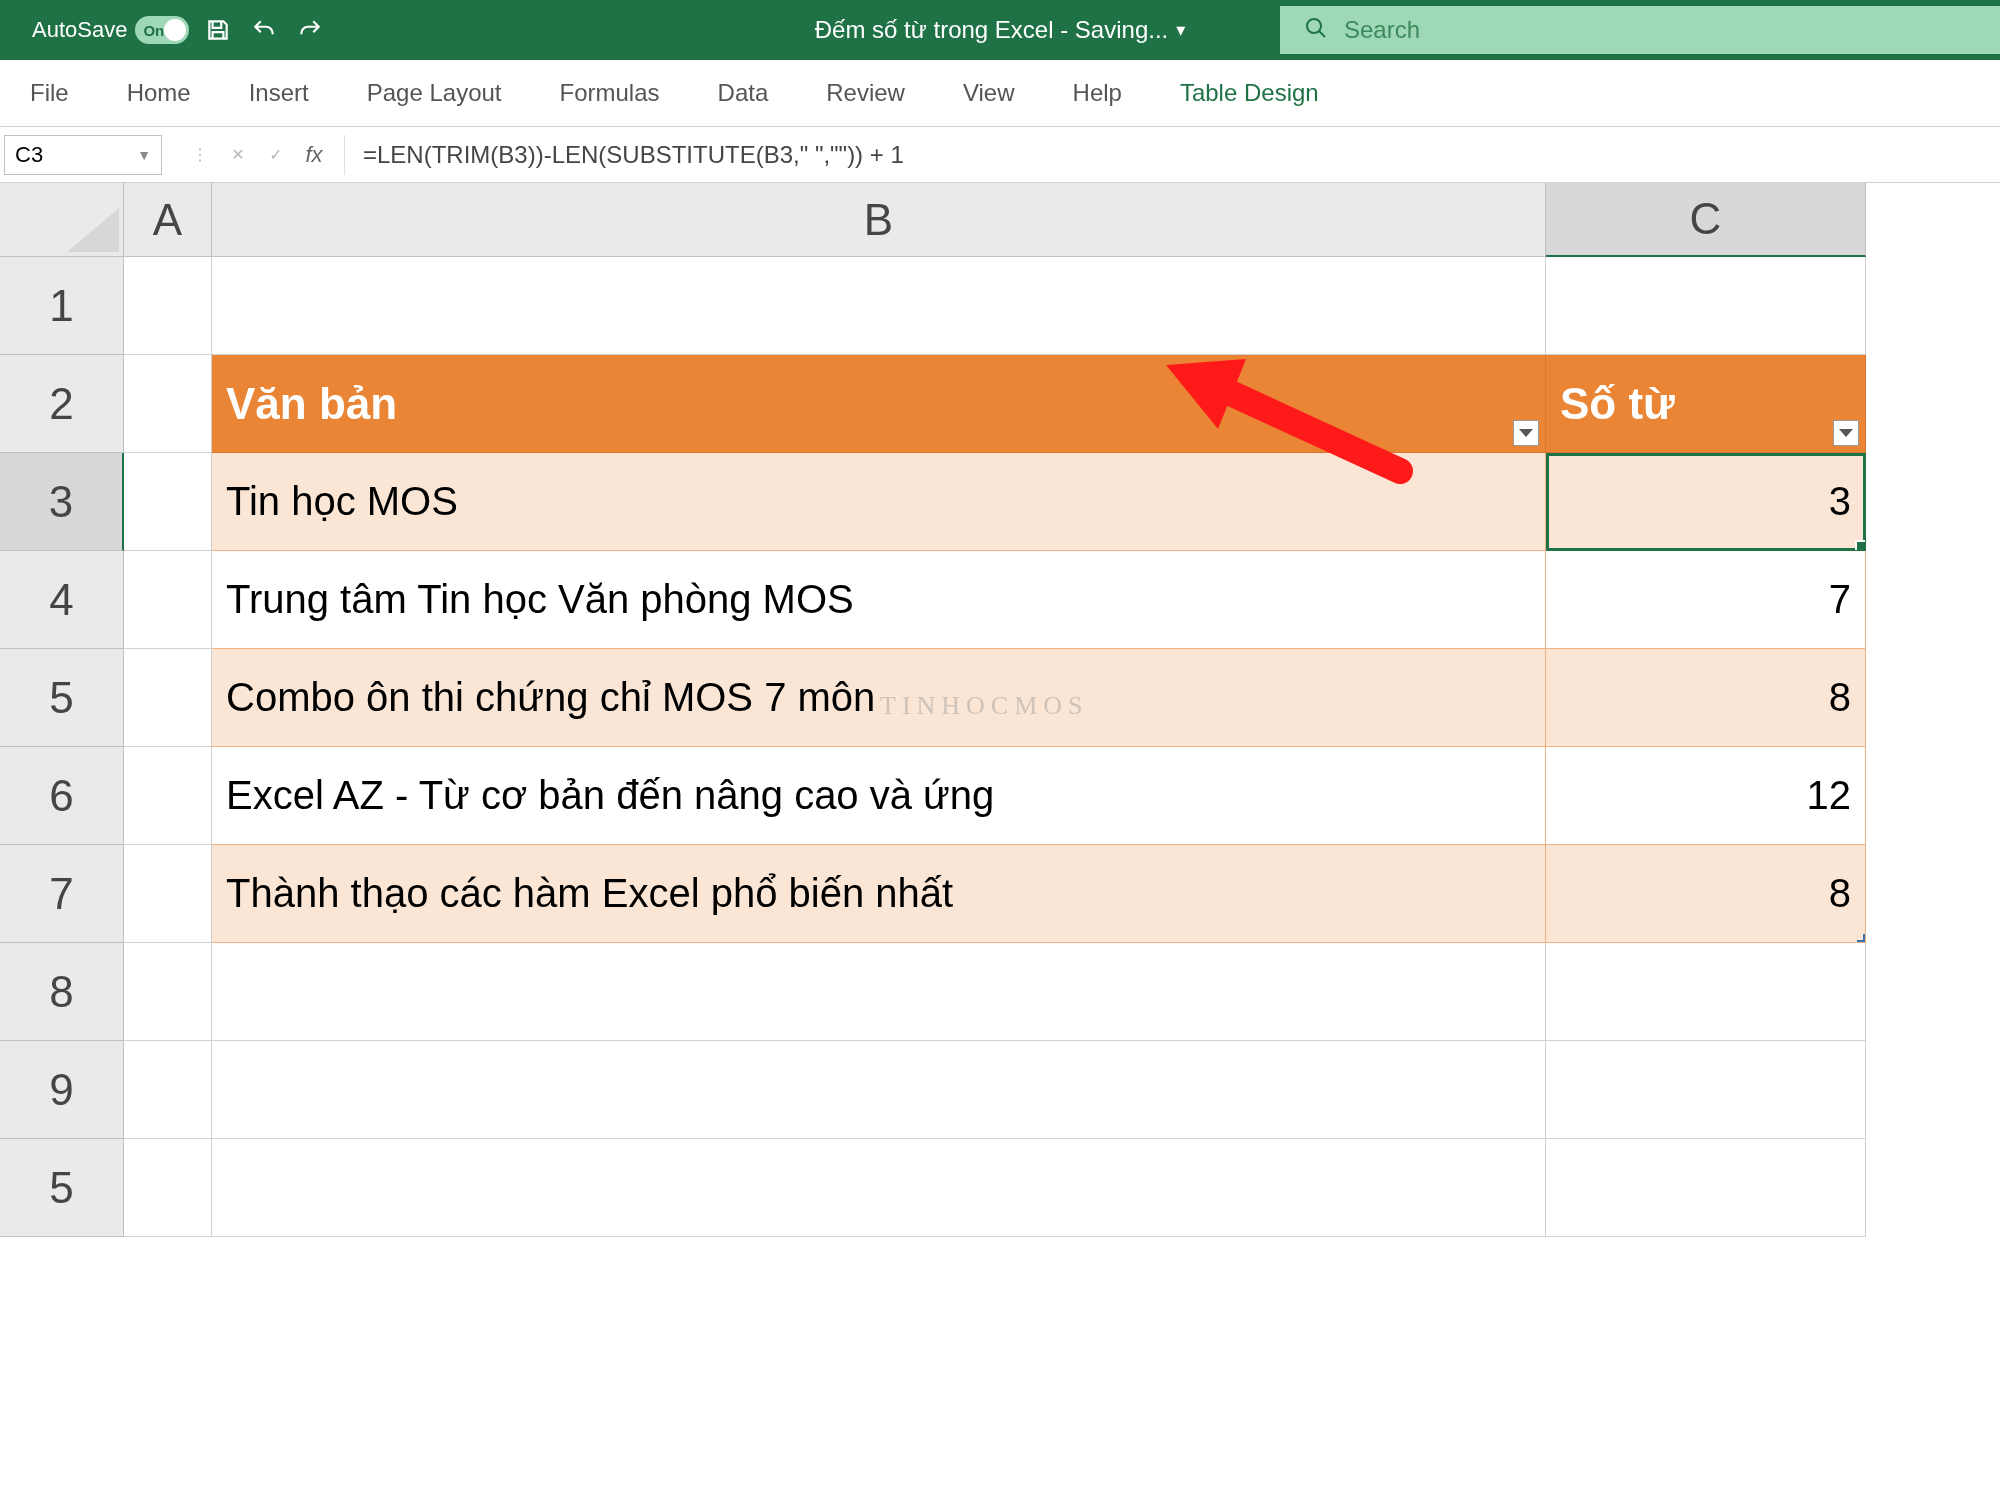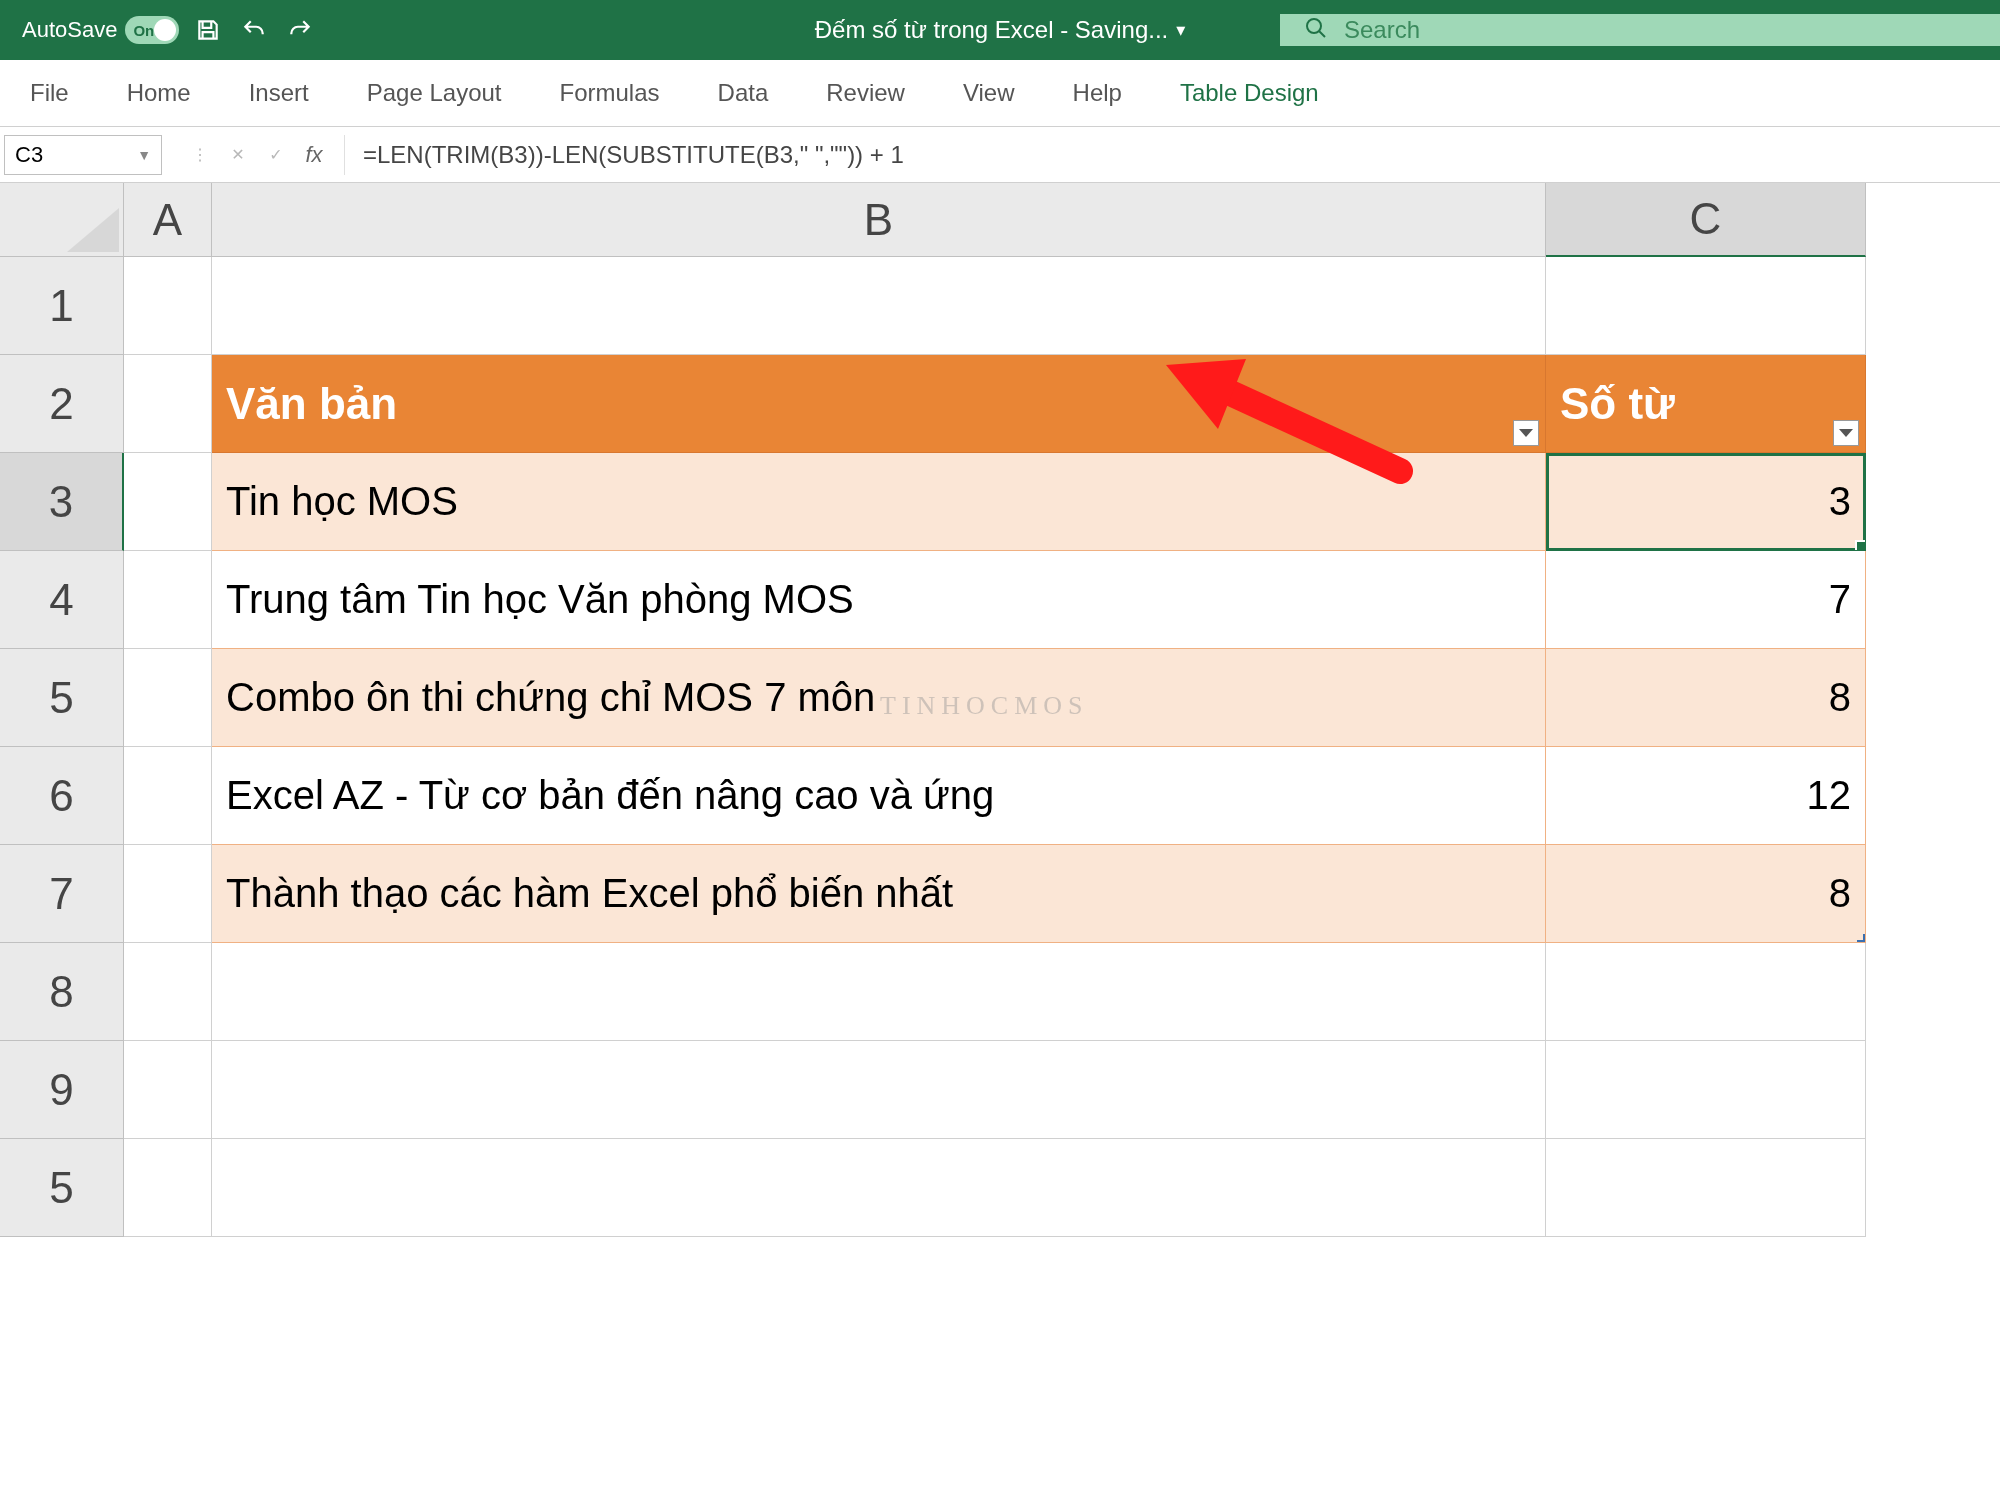--- a/index.html
+++ b/index.html
@@ -1,28 +1,28 @@
 <!DOCTYPE html>
 <html><head>
 <meta charset="utf-8">
 <style>
   * { box-sizing: border-box; margin: 0; padding: 0; }
   html, body { width: 2000px; height: 1500px; font-family: "Segoe UI", Arial, sans-serif; overflow: hidden; background:#fff; }
   
   .titlebar { height: 60px; background:#1f7246; display:flex; align-items:center; color:#fff; position:relative; }
-  .titlebar .left { display:flex; align-items:center; gap:12px; padding-left:22px; }
+  .titlebar .left { display:flex; align-items:center; gap:12px; padding-left:32px; }
   .autosave { font-size:22px; display:flex; align-items:center; gap:8px; }
   .toggle { width:54px; height:28px; background:#9fd8b7; border-radius:14px; position:relative; display:flex; align-items:center; }
   .toggle .lbl { position:absolute; left:8px; font-size:15px; color:#1f7246; font-weight:600; }
   .toggle .dot { position:absolute; right:3px; width:22px; height:22px; border-radius:50%; background:#fff; }
   .qat-icon { width:34px; height:34px; display:flex; align-items:center; justify-content:center; }
   .qat-icon svg { stroke:#fff; fill:none; stroke-width:2; }
   .doc-title { position:absolute; left:50%; transform:translateX(-50%); font-size:24px; display:flex; align-items:center; gap:8px; }
   .doc-title .chev { font-size:18px; }
-  .searchbox { margin-left:auto; margin-right:0; height:32px; background:#9fd8b7; flex:0 0 720px; display:flex; align-items:center; padding:0 24px; gap:16px; color:#1f7246; }
+  .searchbox { margin-left:auto; margin-right:0; height:48px; background:#9fd8b7; flex:0 0 720px; display:flex; align-items:center; padding:0 24px; gap:16px; color:#1f7246; }
   .searchbox input { background:transparent; border:none; font-size:24px; color:#1f7246; outline:none; width:100%; }
   .searchbox input::placeholder { color:#3b8a5d; }
   
   .ribbon-tabs { height:67px; background:#fff; border-bottom:1px solid #d0d0d0; display:flex; align-items:center; padding:0 10px; gap:18px; }
   .ribbon-tabs .tab { font-size:24px; color:#555; padding:8px 20px; cursor:pointer; }
   .ribbon-tabs .tab.active { color:#1f7246; font-weight:500; }
   
   .formula-row { height:56px; border-bottom:1px solid #d0d0d0; display:flex; align-items:center; }
   .namebox { width:158px; height:40px; border:1px solid #c0c0c0; margin-left:4px; display:flex; align-items:center; padding:0 10px; font-size:22px; position:relative; background:#fff; }
   .namebox .dd { margin-left:auto; color:#888; font-size:14px; }

